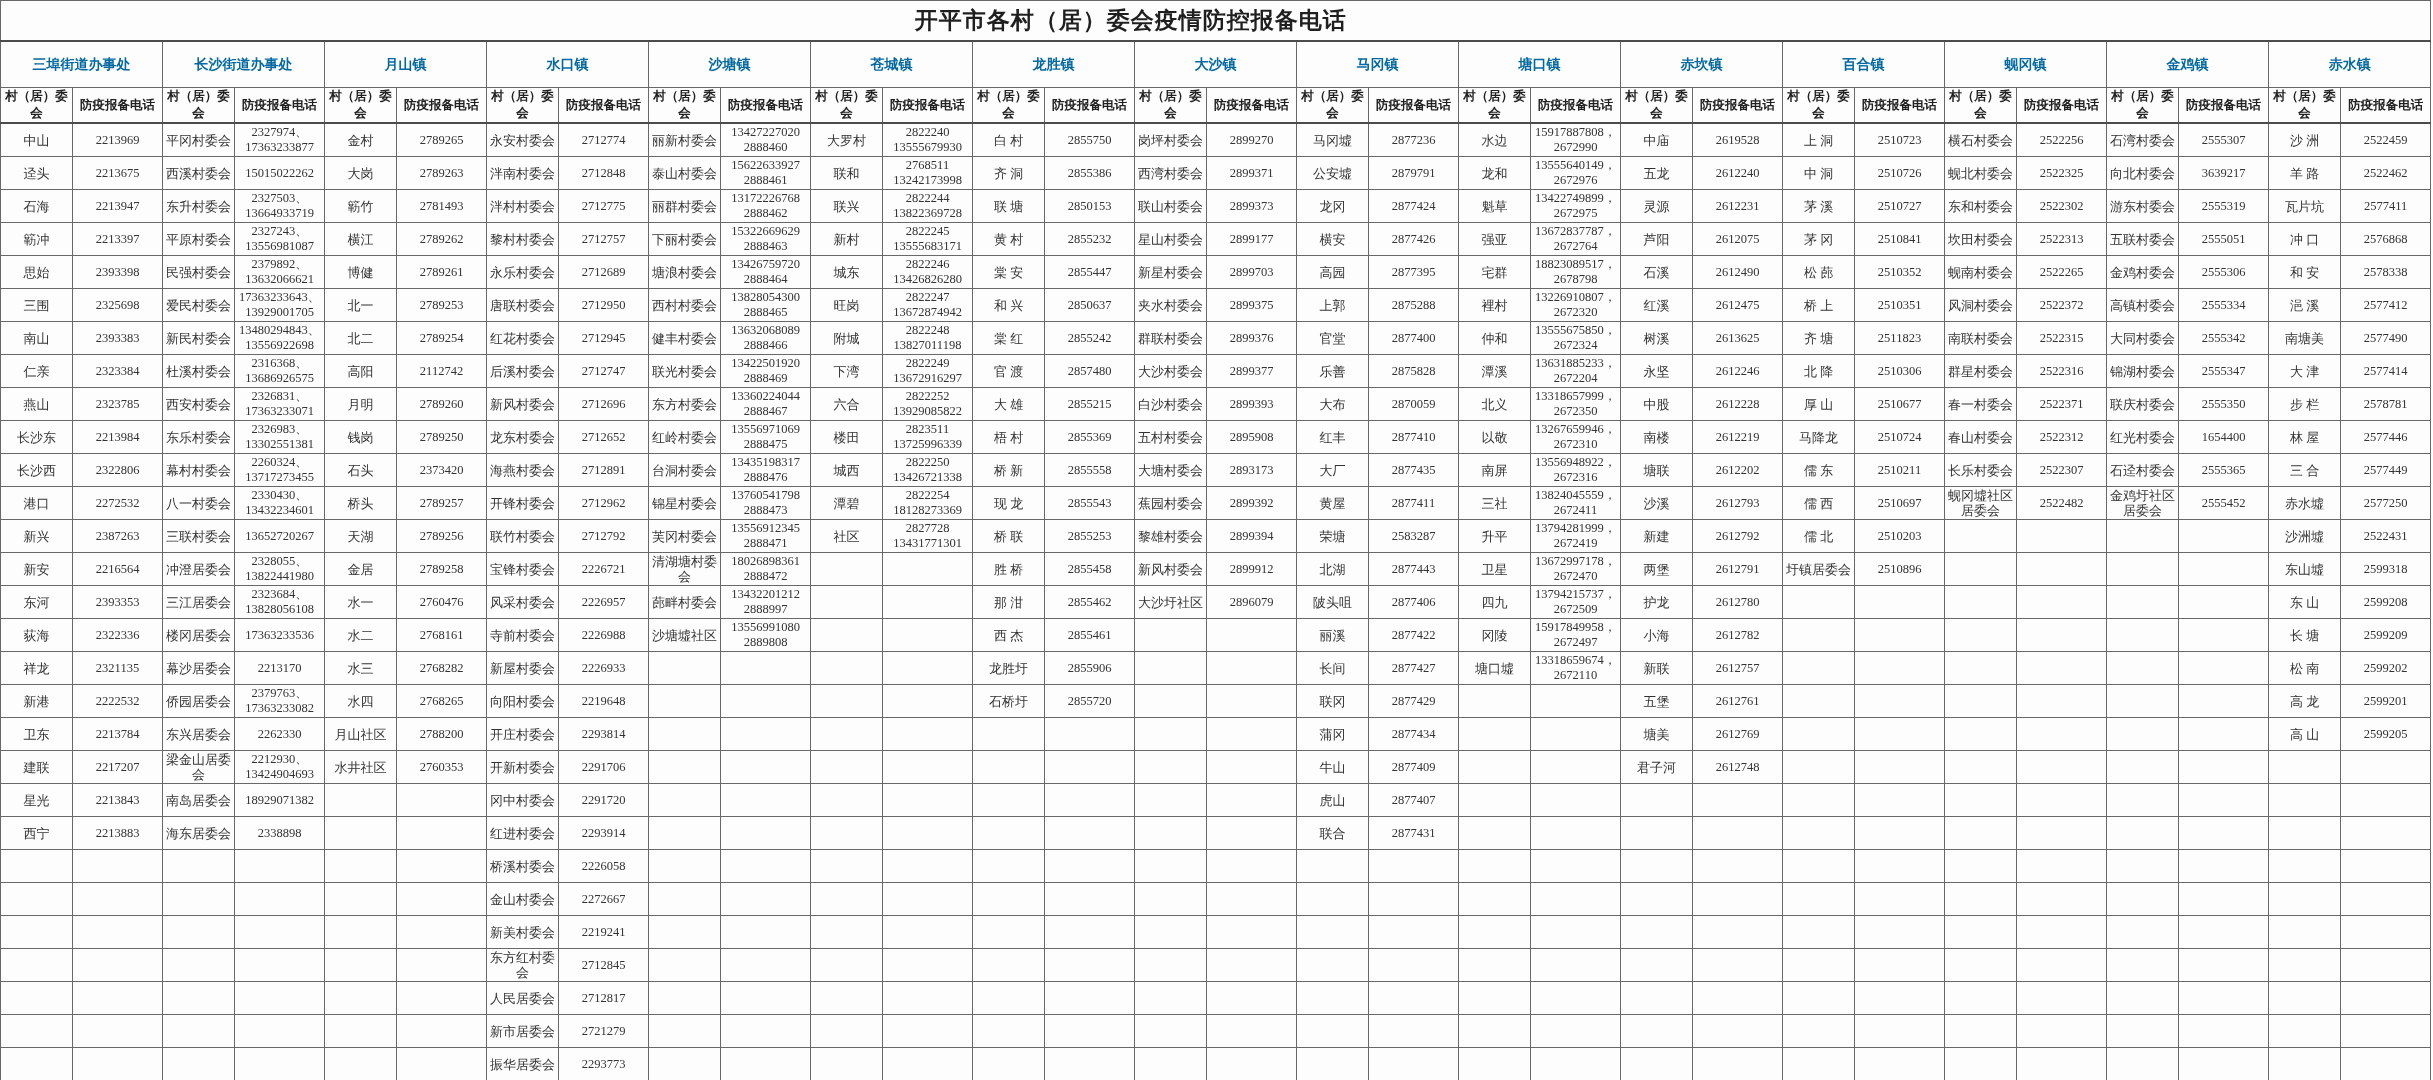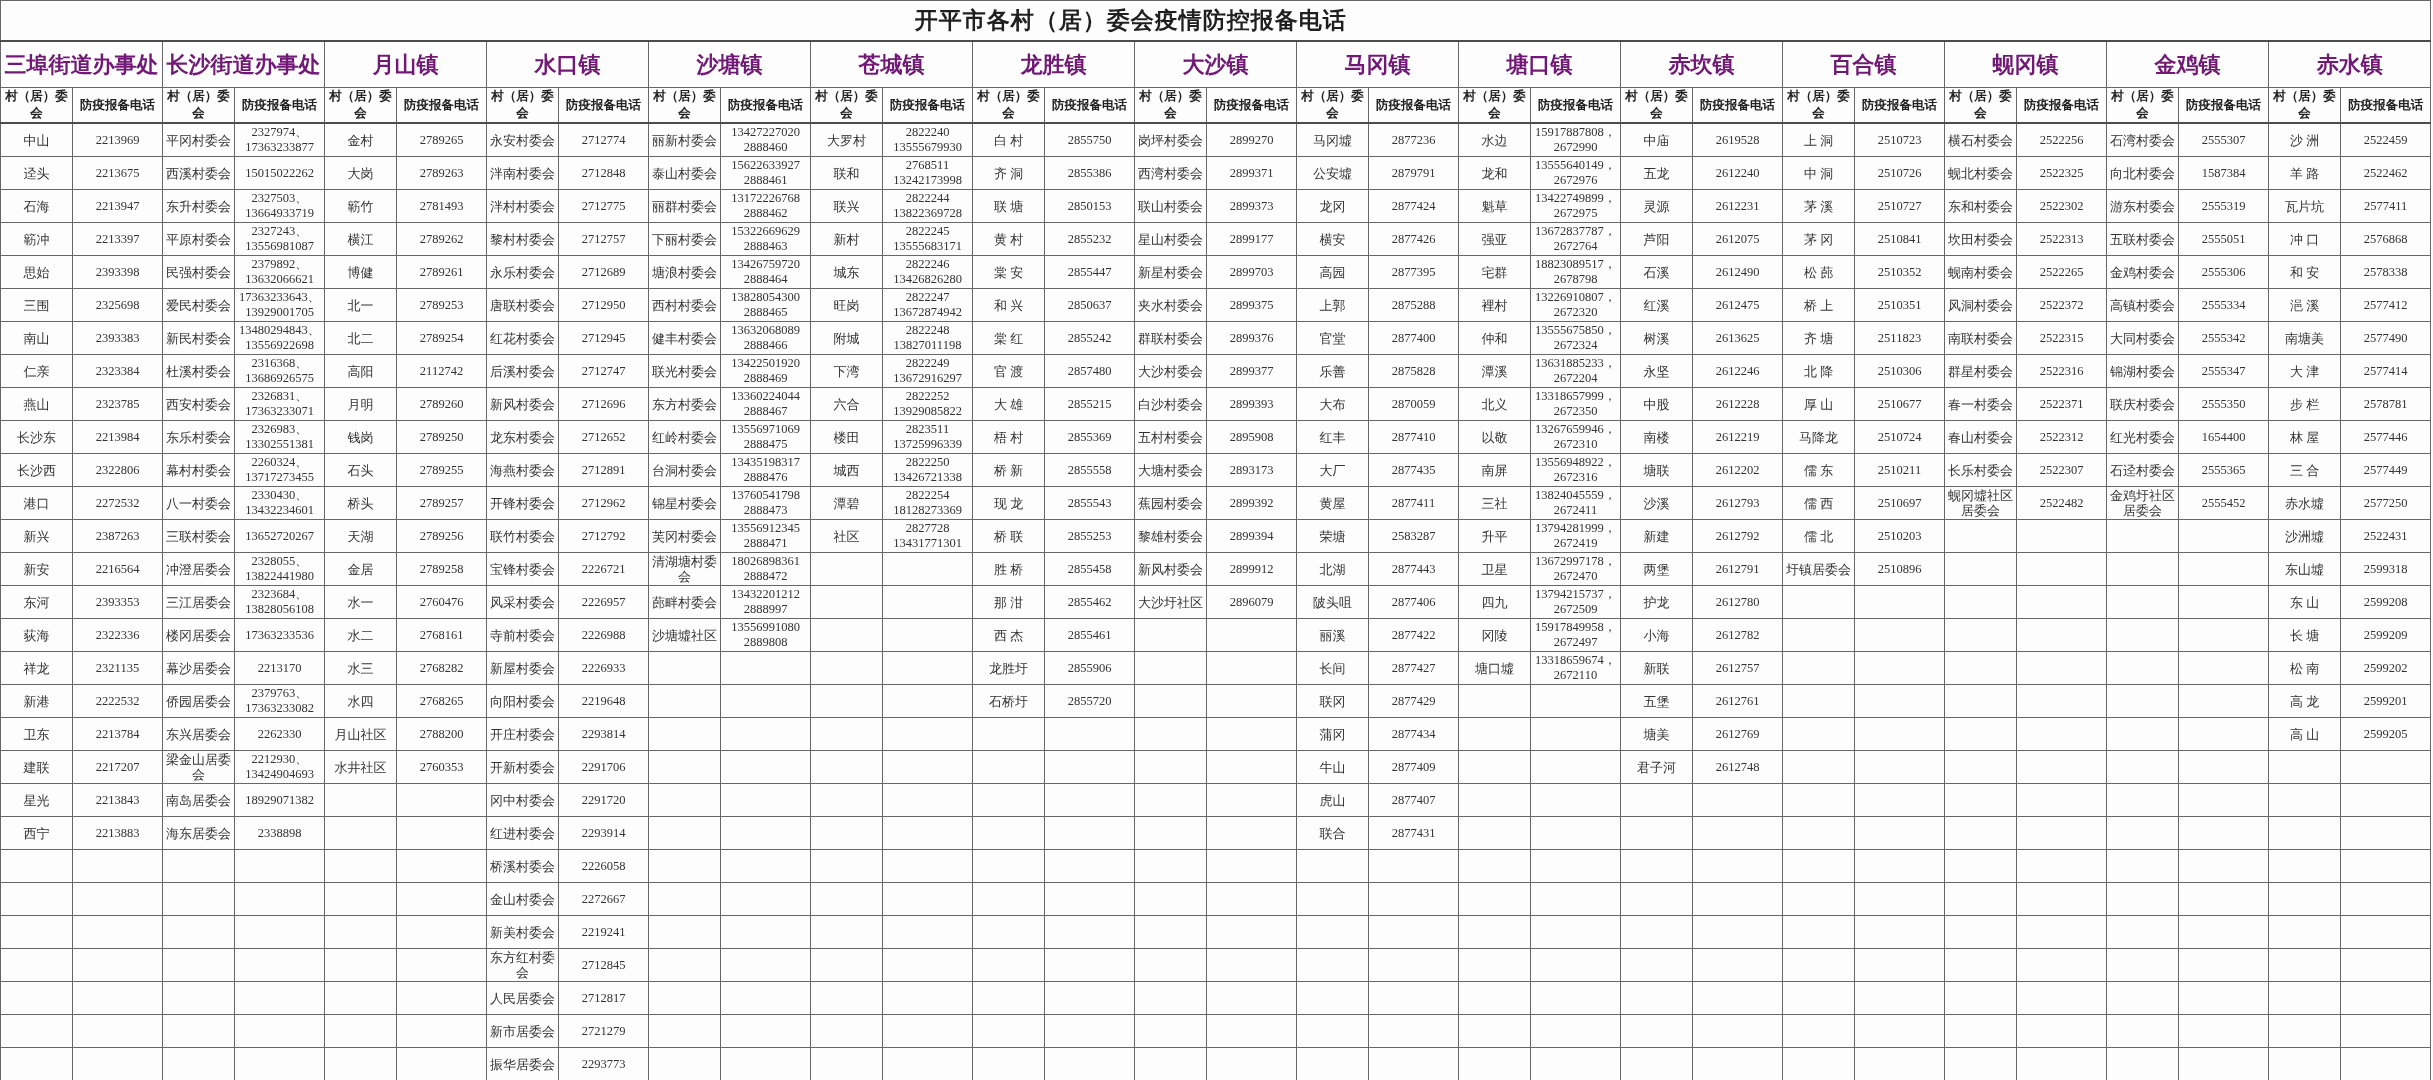--- a/index.html
+++ b/index.html
@@ -37,23 +37,23 @@
   .title-inner {
     font-size: 23px;
     font-weight: bold;
     color: #1f1f1f;
     text-align: center;
     padding-right: 170px; 
     letter-spacing: 1px;
   }
   tr.group-row th {
     height: 45px;
-    font-size: 22px;
+    font-size: 14px;
     font-weight: 600;
-    color: #701a75;
+    color: #0369a1;
     font-family: Liberation Serif, serif;
   }
   tr.subhead-row th {
     height: 24px;
     font-size: 12.5px;
     font-weight: 700;
     border-bottom: 2px solid #4c4c4c;
     color: #222;
   }
   tr.data-row td { height: 32px; }
@@ -223,21 +223,21 @@
           <td class="nm">龙和</td>
           <td class="ph">13555640149，
 2672976</td>
           <td class="nm">五龙</td>
           <td class="ph">2612240</td>
           <td class="nm">中 洞</td>
           <td class="ph">2510726</td>
           <td class="nm">蚬北村委会</td>
           <td class="ph">2522325</td>
           <td class="nm">向北村委会</td>
-          <td class="ph">1587384</td>
+          <td class="ph">3639217</td>
           <td class="nm">羊 路</td>
           <td class="ph">2522462</td>
         </tr>
         <tr class="data-row">
           <td class="nm">石海</td>
           <td class="ph">2213947</td>
           <td class="nm">东升村委会</td>
           <td class="ph">2327503、
 13664933719</td>
           <td class="nm">簕竹</td>
@@ -522,21 +522,21 @@
           <td class="nm">林 屋</td>
           <td class="ph">2577446</td>
         </tr>
         <tr class="data-row">
           <td class="nm">长沙西</td>
           <td class="ph">2322806</td>
           <td class="nm">幕村村委会</td>
           <td class="ph">2260324、
 13717273455</td>
           <td class="nm">石头</td>
-          <td class="ph">2789255</td>
+          <td class="ph">2373420</td>
           <td class="nm">海燕村委会</td>
           <td class="ph">2712891</td>
           <td class="nm">台洞村委会</td>
           <td class="ph">13435198317
 2888476</td>
           <td class="nm">城西</td>
           <td class="ph">2822250
 13426721338</td>
           <td class="nm">桥 新</td>
           <td class="ph">2855558</td>

